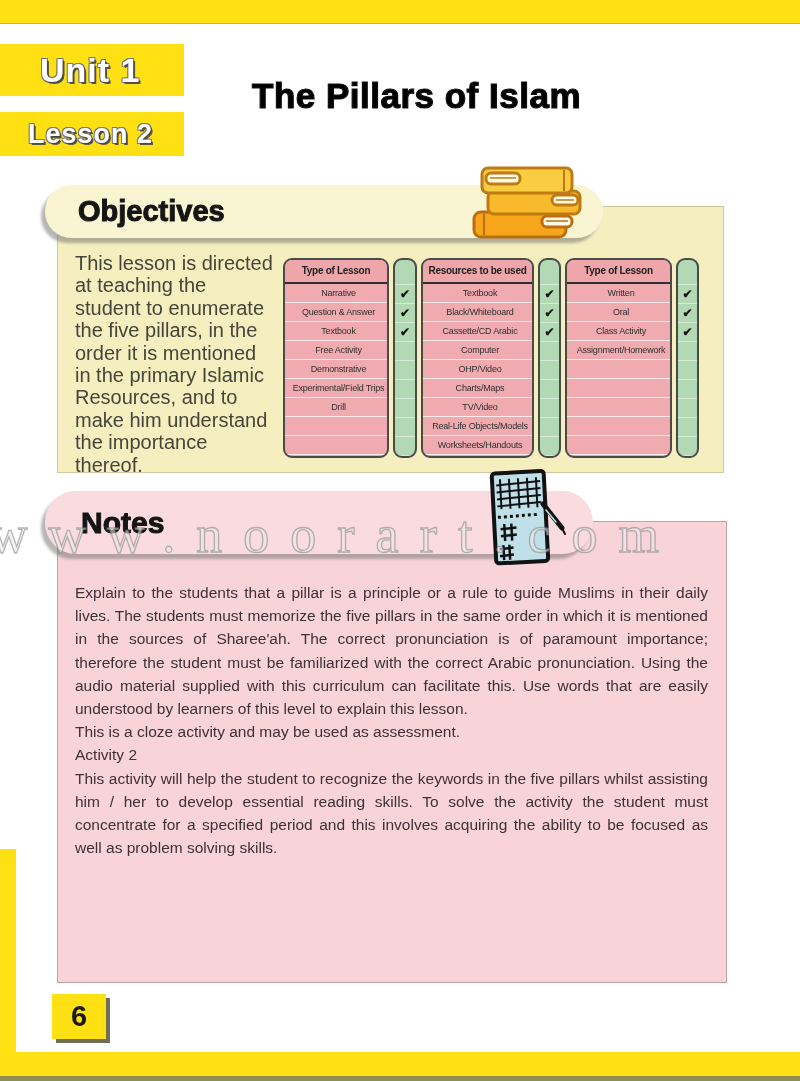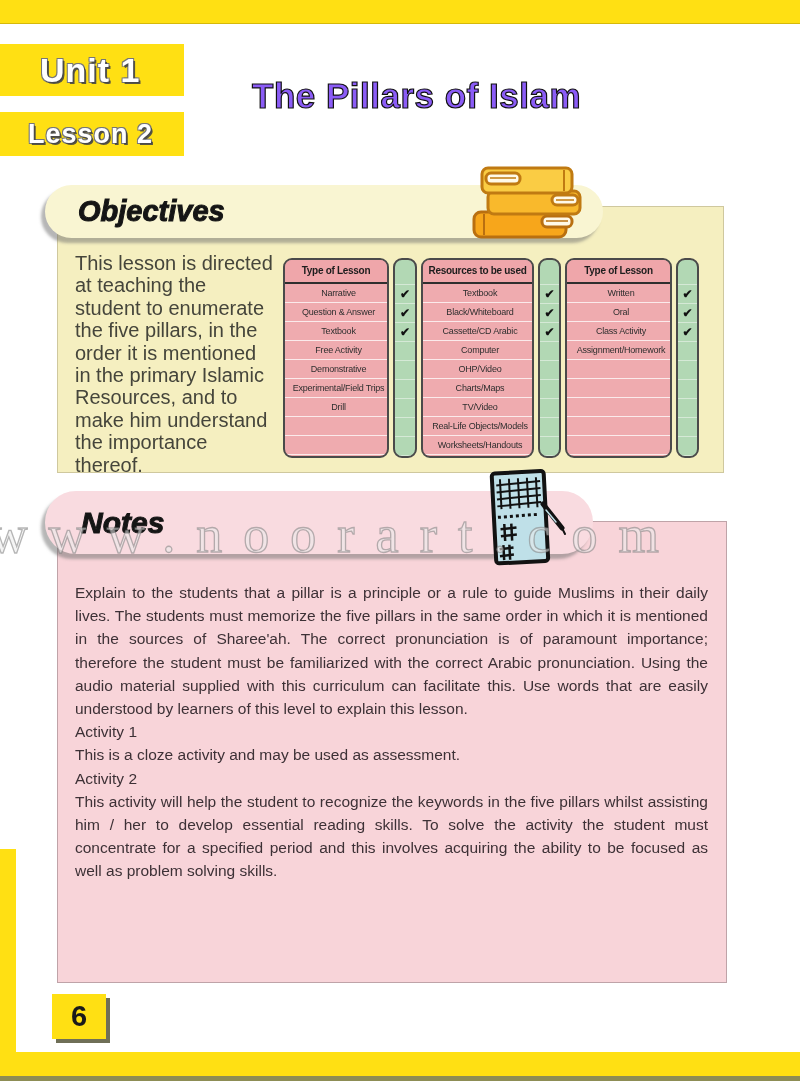--- a/index.html
+++ b/index.html
@@ -12,32 +12,32 @@
   .top-bar{position:absolute;left:0;top:0;width:800px;height:23px;background:#FFE013;border-bottom:1px solid #d6b90a;}
   .unit-badge{position:absolute;left:0;top:44px;width:184px;height:52px;background:#FFE013;}
   .lesson-badge{position:absolute;left:0;top:112px;width:184px;height:44px;background:#FFE013;}
   .badge-text{
     display:block;color:#ffffff;font-weight:bold;letter-spacing:1px;
     text-shadow:2px 2px 0 rgba(70,70,70,.9), -1px -1px 0 #777, 1px -1px 0 #777, -1px 1px 0 #777, 1px 1px 0 #555;
   }
   .unit-badge .badge-text{font-size:34px;line-height:52px;padding-left:40px;}
   .lesson-badge .badge-text{font-size:27px;line-height:44px;padding-left:28px;}
   .page-title{
-    position:absolute;left:252px;top:76px;margin:0;color:#8b5cf6;
+    position:absolute;left:252px;top:76px;margin:0;color:#000000;
     font-size:35px;font-weight:bold;letter-spacing:.5px;-webkit-text-stroke:1.2px #101010;
   }
   
   .sec-body{position:absolute;z-index:1;}
   .sec-banner{position:absolute;z-index:2;box-shadow:-4px 5px 3px rgba(110,110,110,.5);}
   .objectives-body{left:57px;top:206px;width:665px;height:265px;background:#F5EFC0;border:1px solid #cfc89e;}
   .objectives-banner{left:45px;top:185px;width:558px;height:53px;background:#F9F5D2;border-radius:27px;}
   .notes-body{left:57px;top:521px;width:668px;height:460px;background:#F8D4D9;border:1px solid #bfa3a8;}
   .notes-banner{left:45px;top:491px;width:548px;height:63px;background:#F9DBE0;border-radius:31px;}
   .sec-heading{
-    margin:0;color:#151515;font-weight:bold;font-style:italic;-webkit-text-stroke:1px #151515;
+    margin:0;color:#151515;font-weight:bold;-webkit-text-stroke:1px #151515;
   }
   .objectives-banner .sec-heading{font-size:29px;line-height:53px;padding-left:33px;}
   .notes-banner .sec-heading{font-size:30px;line-height:63px;padding-left:36px;}
   .icon-wrap{position:absolute;z-index:3;}
   .books-icon{left:468px;top:160px;width:120px;height:82px;}
   .notepad-icon{left:486px;top:468px;width:80px;height:100px;}
   
   .obj-paragraph{
     position:absolute;left:75px;top:252px;width:198px;z-index:2;
     font-size:20px;line-height:22.4px;color:#45453b;margin:0;
@@ -242,21 +242,20 @@
       <g stroke="#121212" stroke-linecap="round">
         <line x1="57" y1="36" x2="76" y2="60" stroke-width="5"></line>
         <line x1="76" y1="60" x2="79" y2="66" stroke-width="2"></line>
         <line x1="60" y1="42" x2="70" y2="54" stroke="#BFE0E8" stroke-width="1.5"></line>
       </g>
     </svg>
   </div>
 
   <div class="notes-textblock" id="notes-textblock">
       <p class="npara">Explain to the students that a pillar is a principle or a rule to guide Muslims in their daily lives. The students must memorize the five pillars in the same order in which it is mentioned in the sources of Sharee'ah. The correct pronunciation is of paramount importance; therefore the student must be familiarized with the correct Arabic pronunciation. Using the audio material supplied with this curriculum can facilitate this. Use words that are easily understood by learners of this level to explain this lesson.</p>
-      <p class="npara short">Activity 1</p>
       <p class="npara short">This is a cloze activity and may be used as assessment.</p>
       <p class="npara short">Activity 2</p>
       <p class="npara">This activity will help the student to recognize the keywords in the five pillars whilst assisting him / her to develop essential reading skills. To solve the activity the student must concentrate for a specified period and this involves acquiring the ability to be focused as well as problem solving skills.</p>
     </div>
 
   <div class="watermark">www.noorart.com</div>
 
   <div class="page-number">6</div>
   <div class="bottom-left-strip"></div>
   <div class="bottom-bar"></div>

